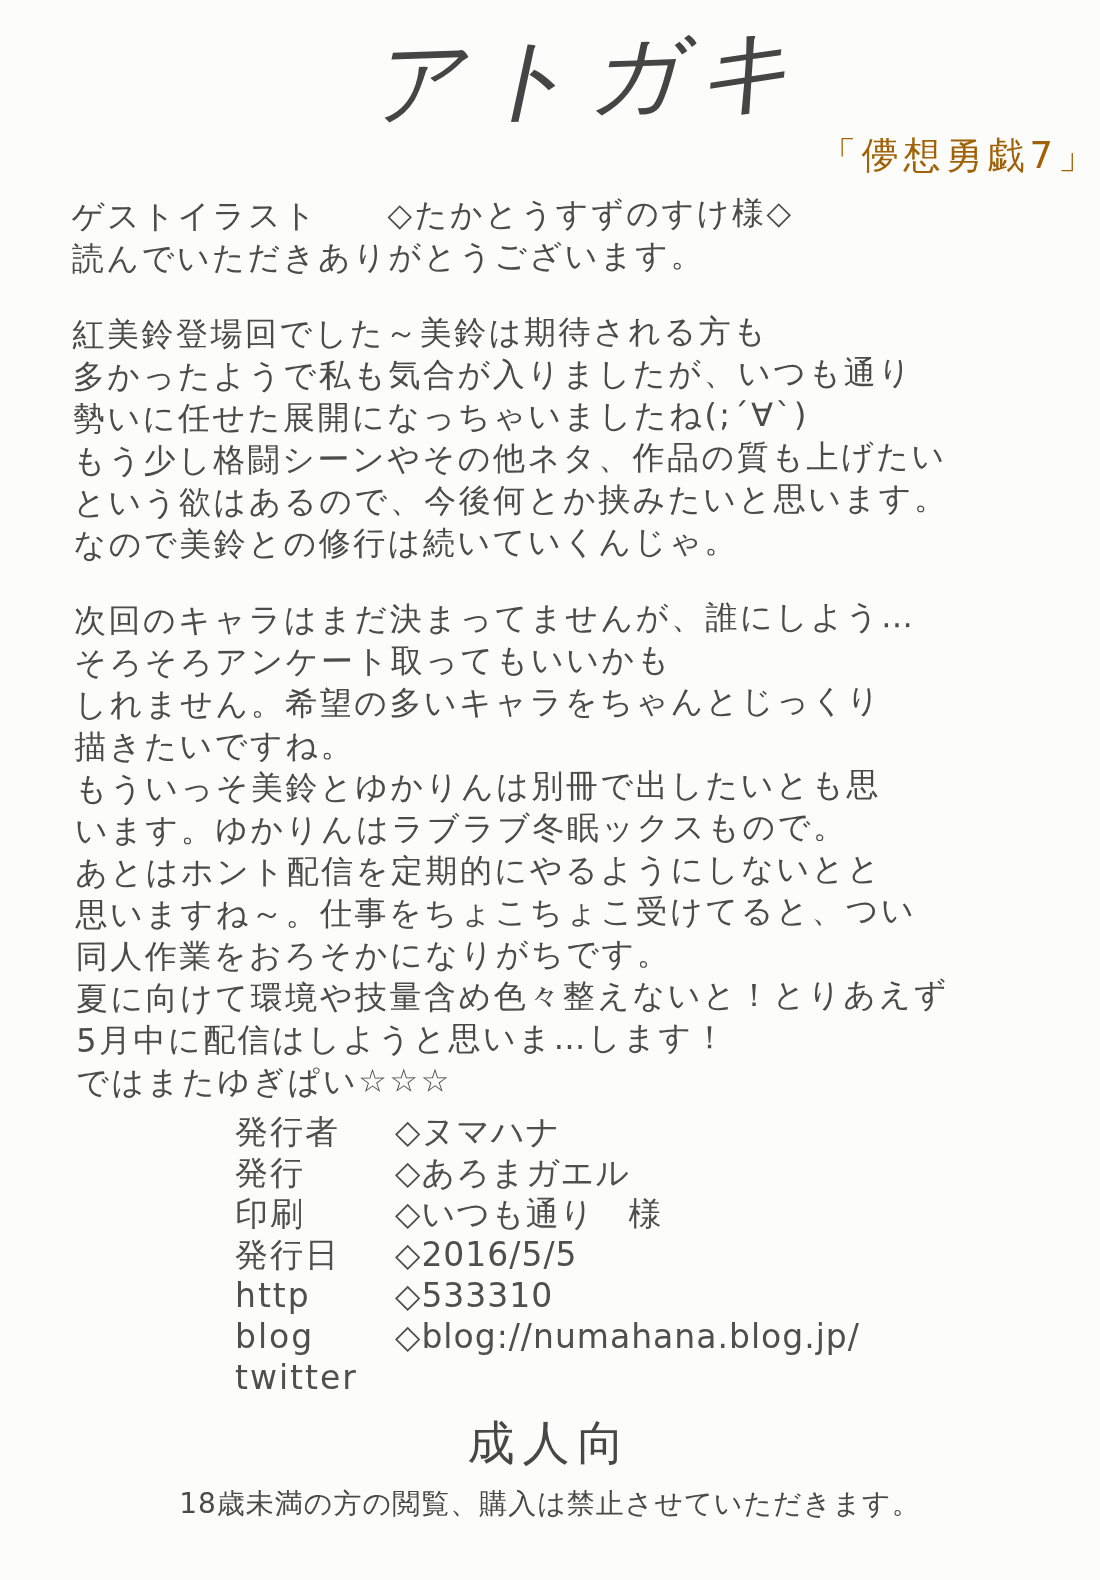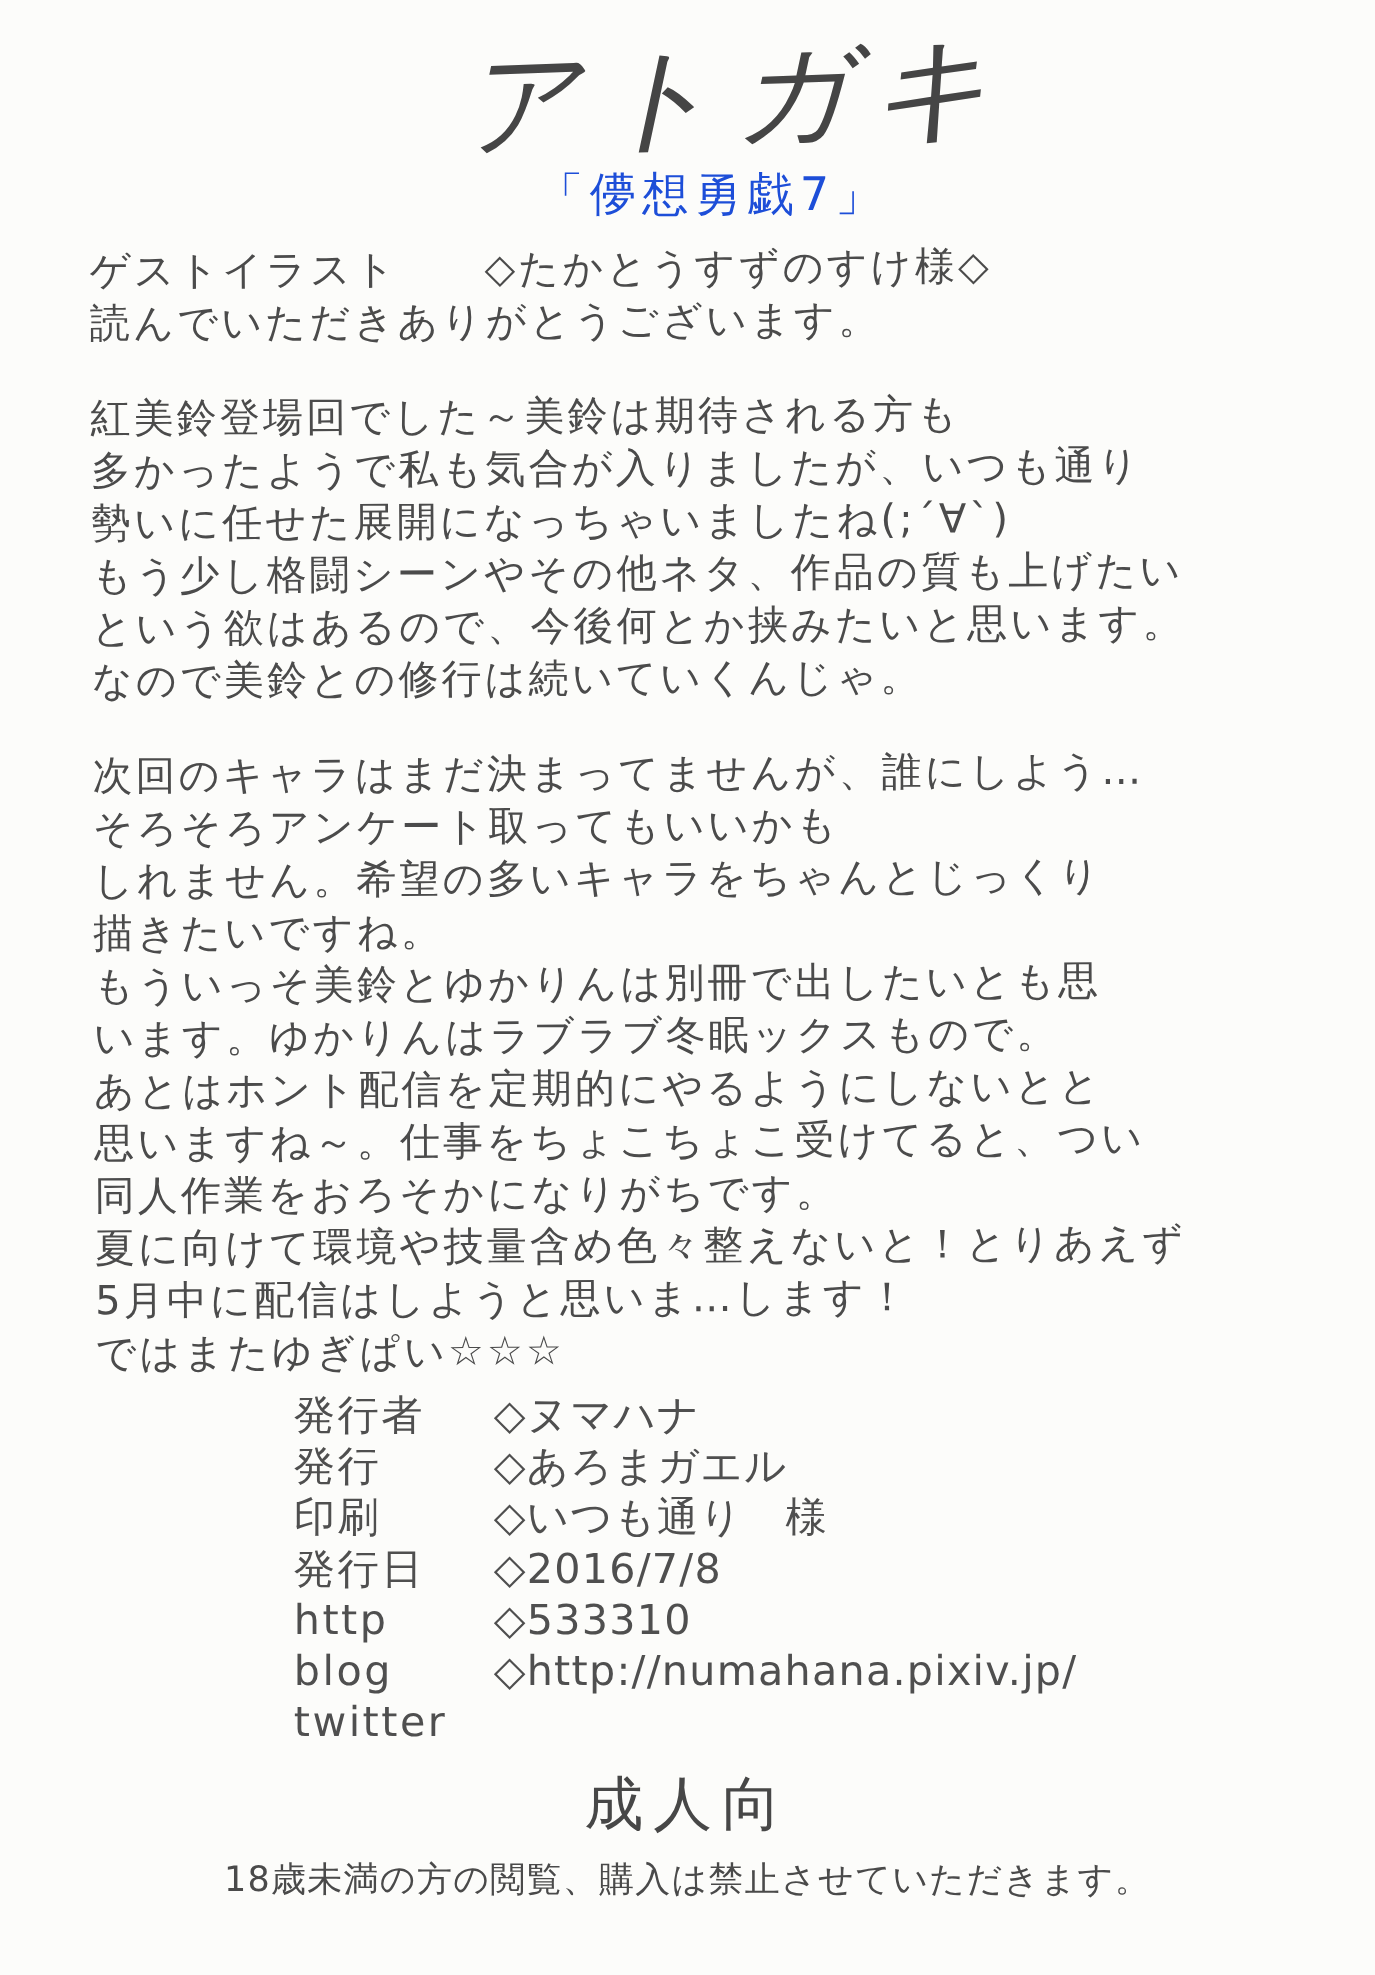--- a/index.html
+++ b/index.html
@@ -25,23 +25,23 @@
     text-align: center;
     font-size: 92px;
     font-weight: 400;
     color: #454545;
     letter-spacing: 14px;
     transform: skewX(-14deg) rotate(-2deg);
     line-height: 1.1;
   }
   .hand-subtitle {
     margin: 4px 0 0 40px;
-    text-align: center;
+    text-align: right;
     font-size: 37px;
-    color: #1d4ed8;
+    color: #a16207;
     letter-spacing: 5px;
   }
   
   .afterword {
     padding: 12px 60px 0 74px;
     transform: rotate(-0.3deg);
   }
   .para { margin: 0 0 34px 0; }
   .para:last-child { margin-bottom: 0; }
   .line {
@@ -140,29 +140,29 @@
       <div class="colophon-row">
         <span class="colophon-label">発行</span>
         <span class="colophon-value">◇あろまガエル</span>
       </div>
       <div class="colophon-row">
         <span class="colophon-label">印刷</span>
         <span class="colophon-value">◇いつも通り　様</span>
       </div>
       <div class="colophon-row">
         <span class="colophon-label">発行日</span>
-        <span class="colophon-value">◇2016/7/8</span>
+        <span class="colophon-value">◇2016/5/5</span>
       </div>
       <div class="colophon-row">
         <span class="colophon-label">http</span>
         <span class="colophon-value">◇533310</span>
       </div>
       <div class="colophon-row">
         <span class="colophon-label">blog</span>
-        <span class="colophon-value">◇http://numahana.pixiv.jp/</span>
+        <span class="colophon-value">◇blog://numahana.blog.jp/</span>
       </div>
       <div class="colophon-row">
         <span class="colophon-label">twitter</span>
       </div>
     </div>
   </div>
 
   <div class="rating">成人向</div>
   <div class="warnings">
     <p class="warning-line">18歳未満の方の閲覧、購入は禁止させていただきます。</p>

